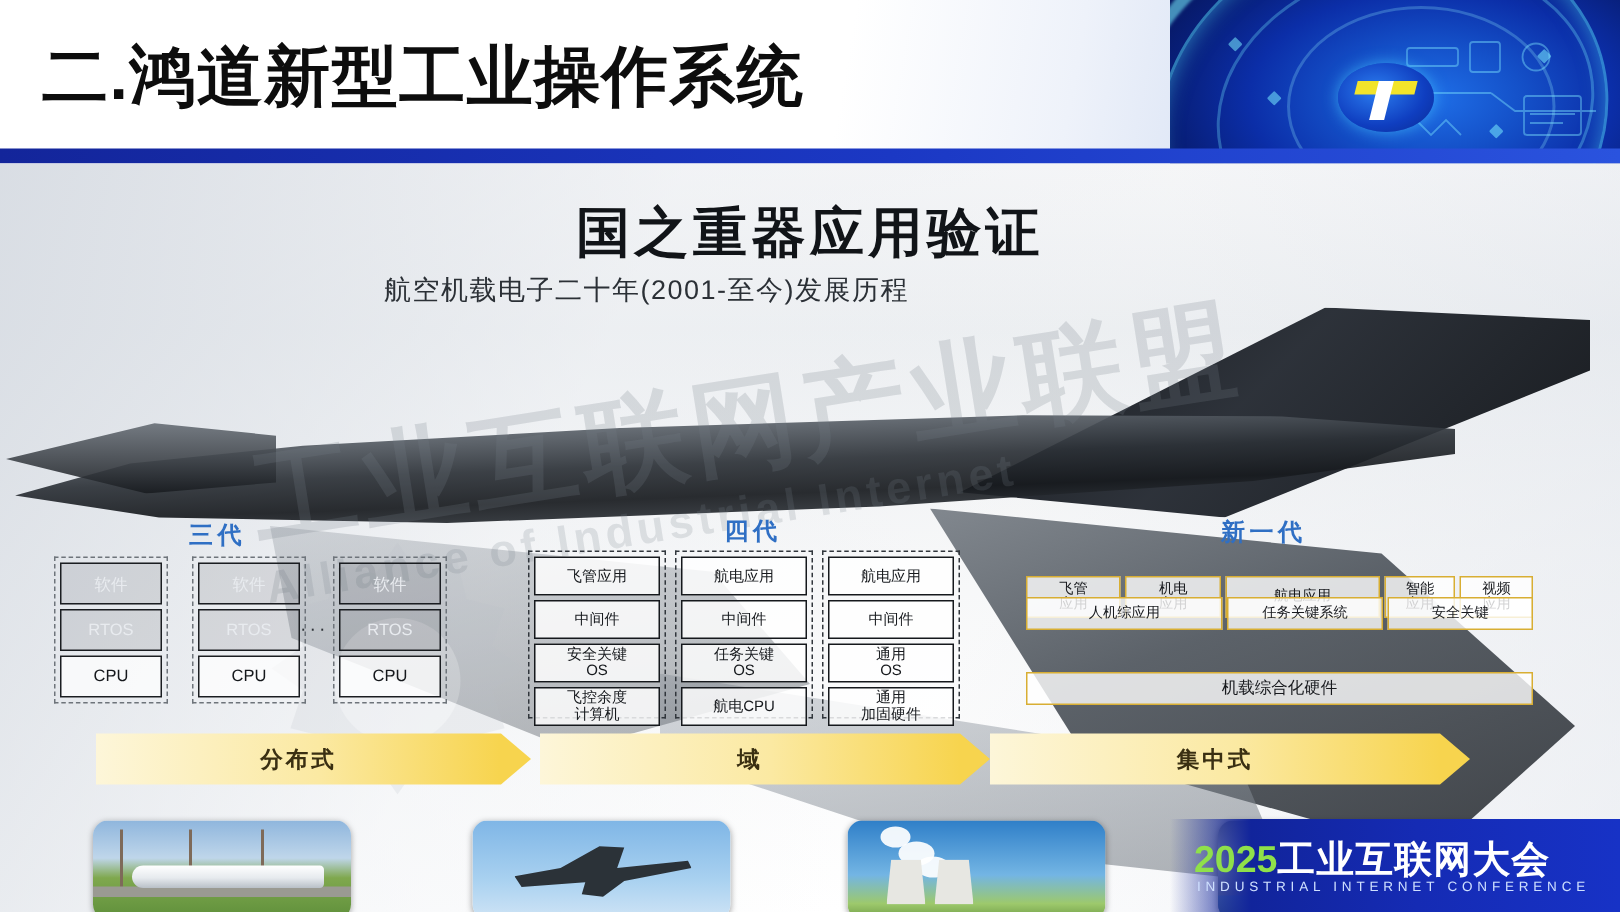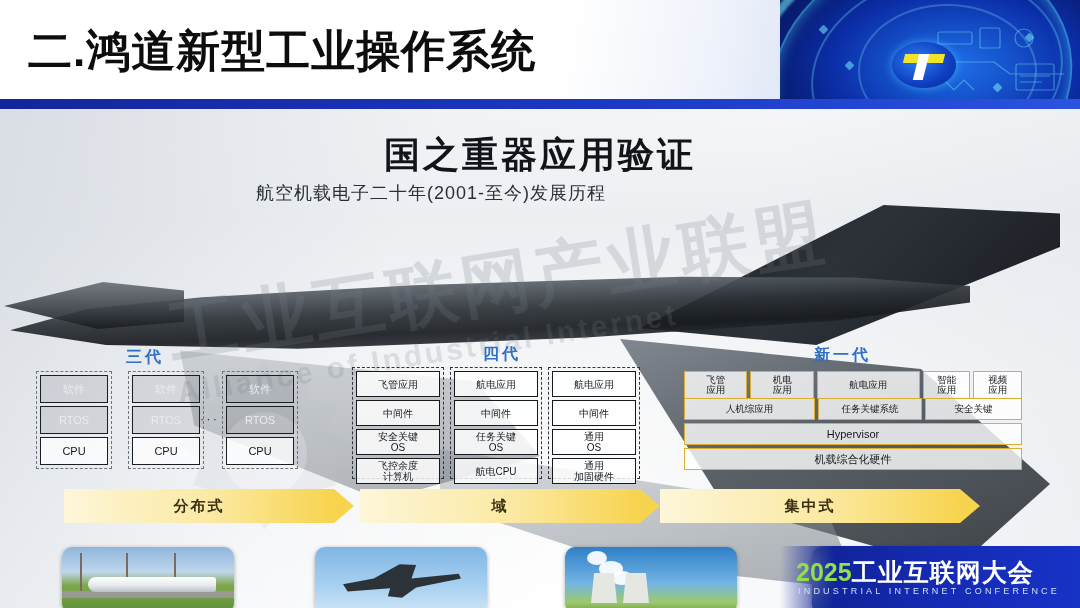--- a/index.html
+++ b/index.html
@@ -100,21 +100,21 @@
     display:flex;flex-direction:column;align-items:center;justify-content:center;
     font-size:10px;line-height:11px;color:#16191d;text-align:center;}
   .g4a{left:352px;} .g4b{left:450px;} .g4c{left:548px;}
 
   
   .ng{position:absolute;left:684px;top:258px;width:338px;height:110px;}
   .ng .row{position:absolute;left:0;width:338px;display:flex;gap:3px;}
   .ng .box{border:1.3px solid #d8ae33;background:rgba(255,255,255,.80);
     display:flex;flex-direction:column;align-items:center;justify-content:center;
     font-size:9.5px;line-height:10.5px;color:#17191d;text-align:center;box-sizing:border-box;}
-  .ng .r1{top:4px;height:28px;}
+  .ng .r1{top:17px;height:28px;}
   .ng .r2{top:31px;height:22px;}
   .ng .r3{top:56px;height:22px;}
   .ng .r4{top:81px;height:22px;}
   .ng .r3 .box,.ng .r4 .box{width:338px;font-size:11px;}
 
   
   .arrow{position:absolute;top:380px;height:34px;display:flex;align-items:center;}
   .arrow .body{height:34px;background:linear-gradient(90deg,#fdf6d9 0%,#fbe9a2 55%,#f7d44e 100%);
     display:flex;align-items:center;justify-content:center;font-size:15px;font-weight:bold;color:#3a2f12;
     letter-spacing:2px;}
@@ -293,23 +293,20 @@
         <div class="box ml" style="width:49px">
             <div>视频</div>
             <div>应用</div>
           </div>
       </div>
       <div class="row r2">
         <div class="box" style="width:131px">人机综应用</div>
         <div class="box" style="width:104px">任务关键系统</div>
         <div class="box" style="width:97px">安全关键</div>
       </div>
-      <div class="row r3">
-        <div class="box">Hypervisor</div>
-      </div>
       <div class="row r4">
         <div class="box">机载综合化硬件</div>
       </div>
     </div>
 
     <div class="arrow a1">
       <div class="body">分布式</div>
       <div class="head"></div>
     </div>
     <div class="arrow a2">

